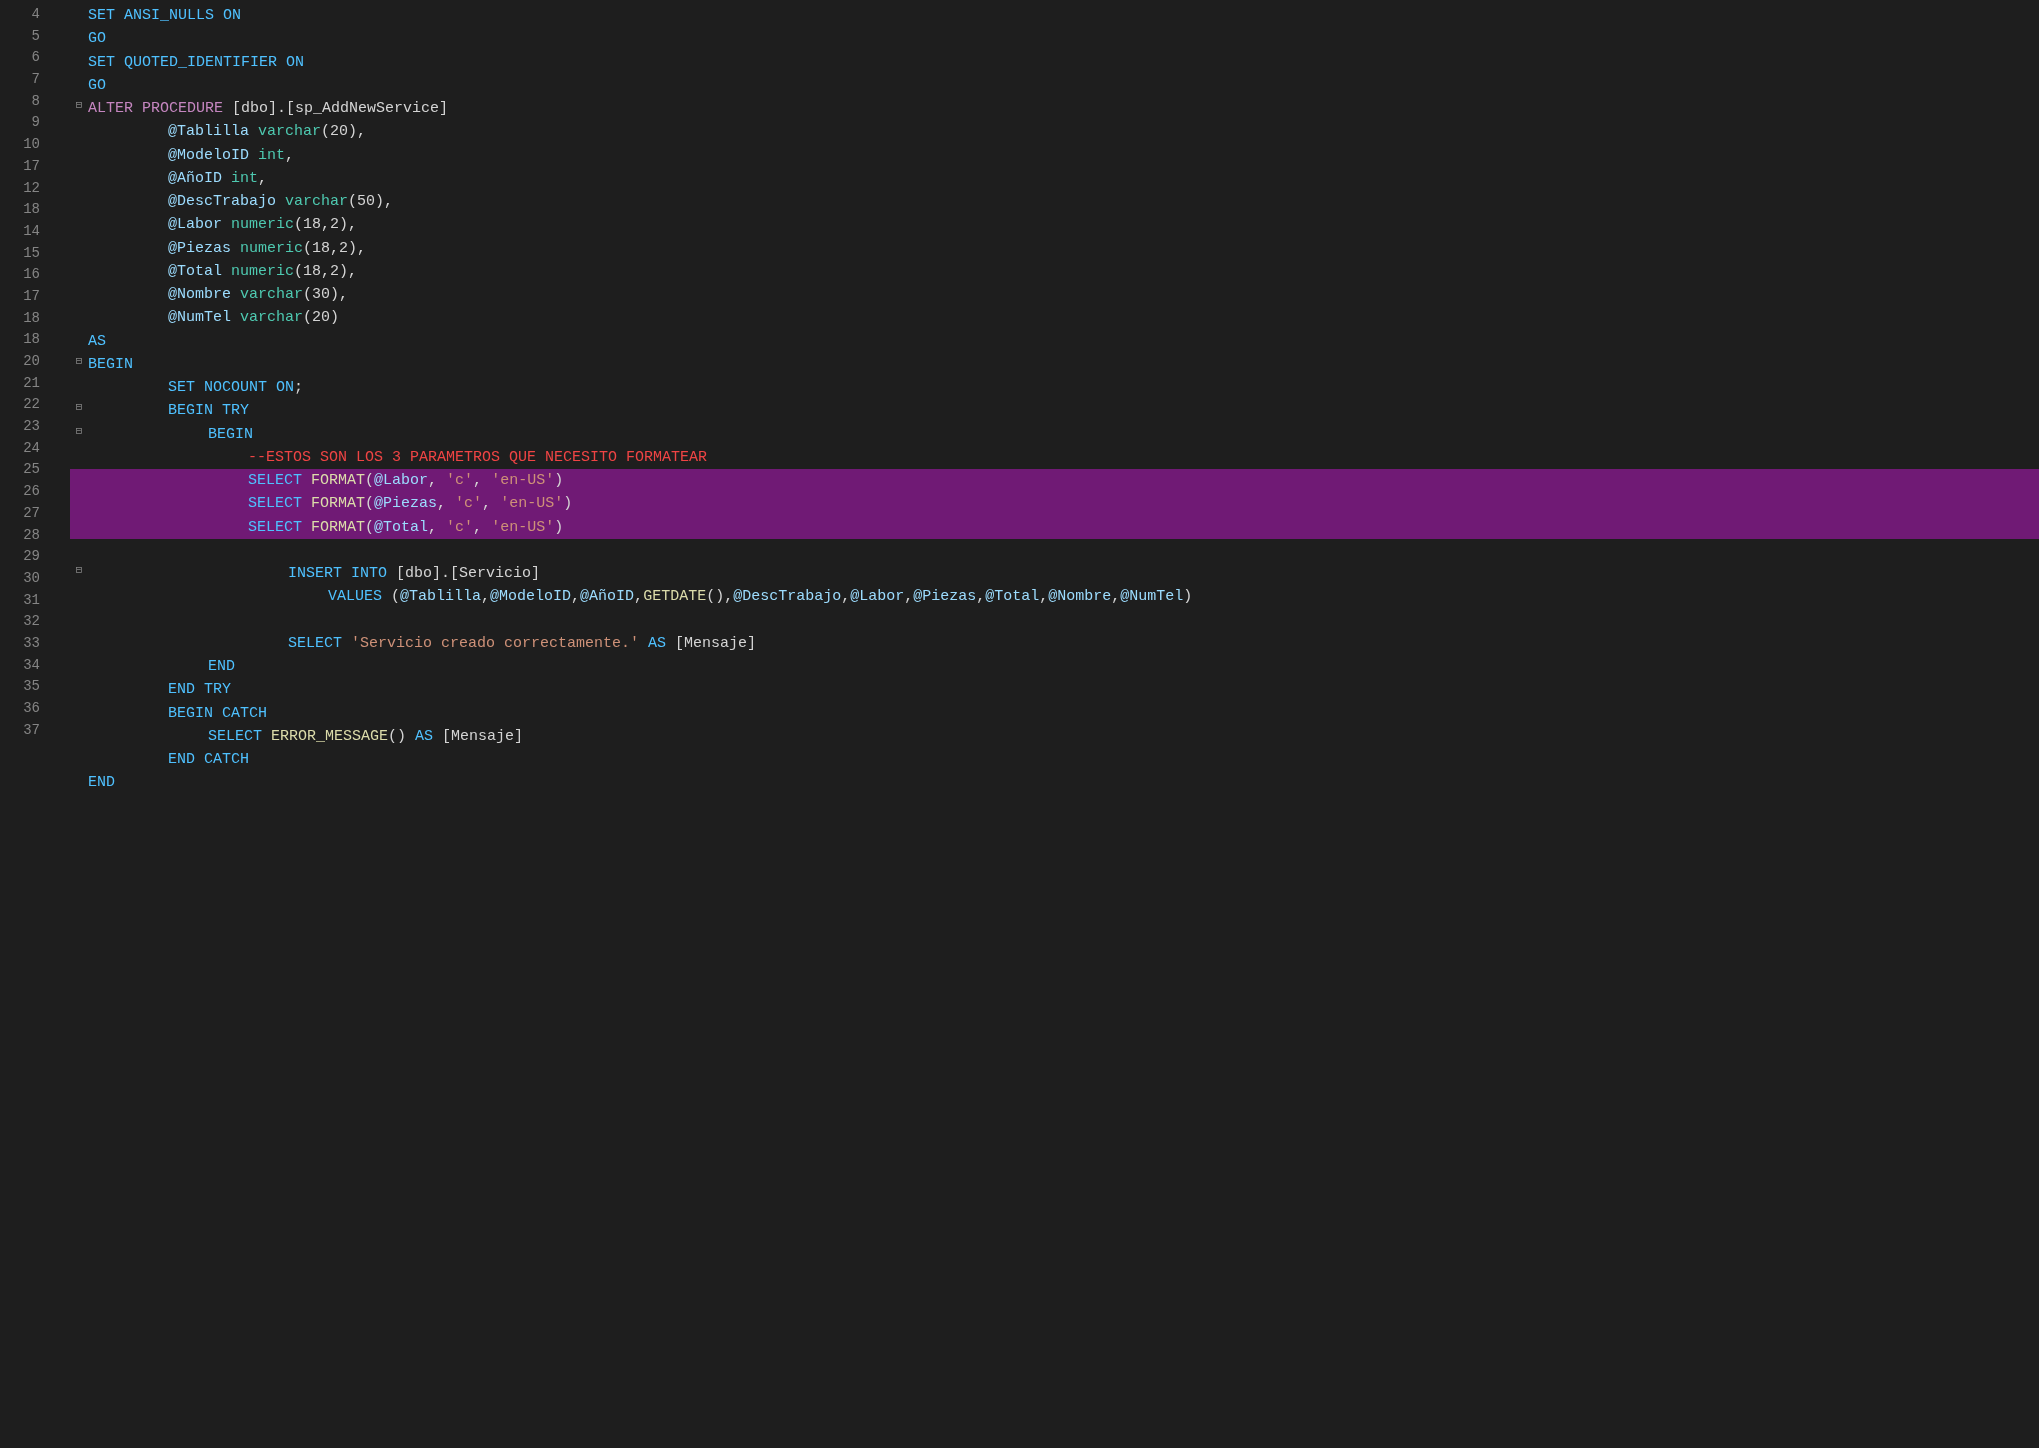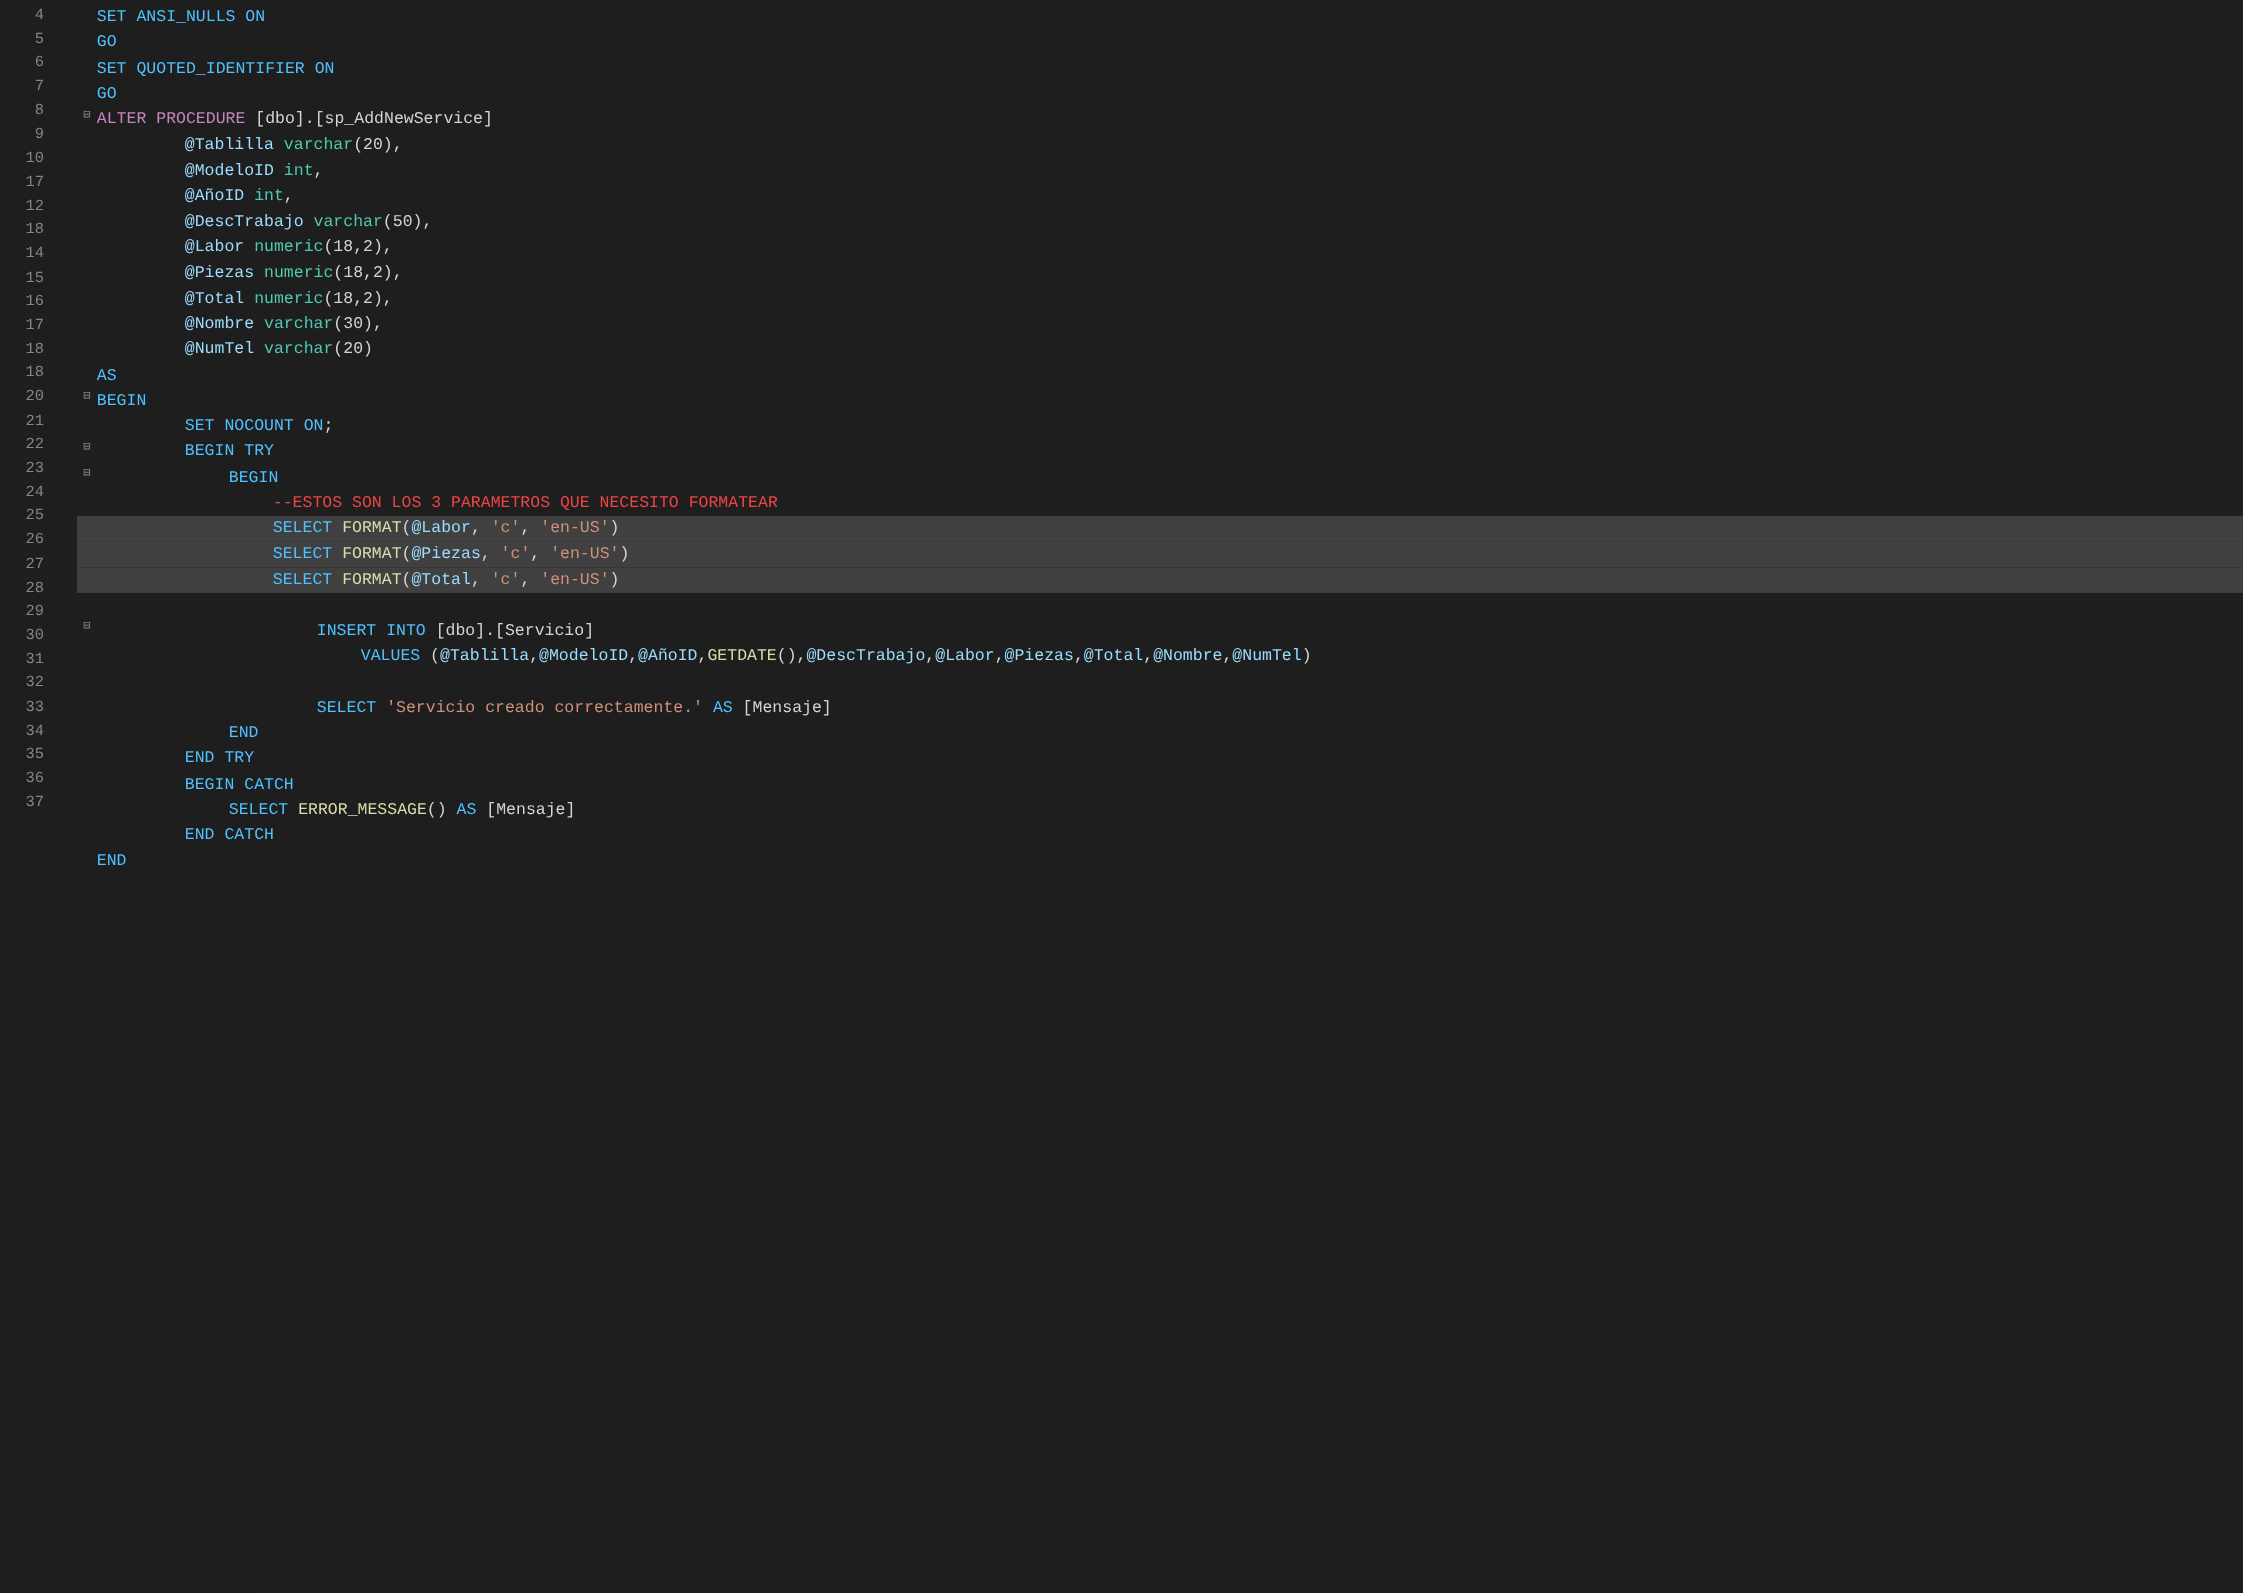--- a/index.html
+++ b/index.html
@@ -72,21 +72,21 @@
     .kw-blue { color: #4fc1ff; margin-top: 44px; } 
     .kw-magenta { color: #c586c0; } 
     .kw-yellow { color: #dcdcaa; } 
     .kw-white { color: #d4d4d4; }
     .kw-string { color: #ce9178; } 
     .kw-comment { color: #ef4444; } 
     .kw-type { color: #4ec9b0; }
     .kw-param { color: #9cdcfe; }
 
     .highlighted-line {
-      background-color: #404040;
+      background-color: #701a75;
     }
 
     .gutter {
       width: 14px;
       flex-shrink: 0;
     }
   </style>
 </head>
 <body>
 

